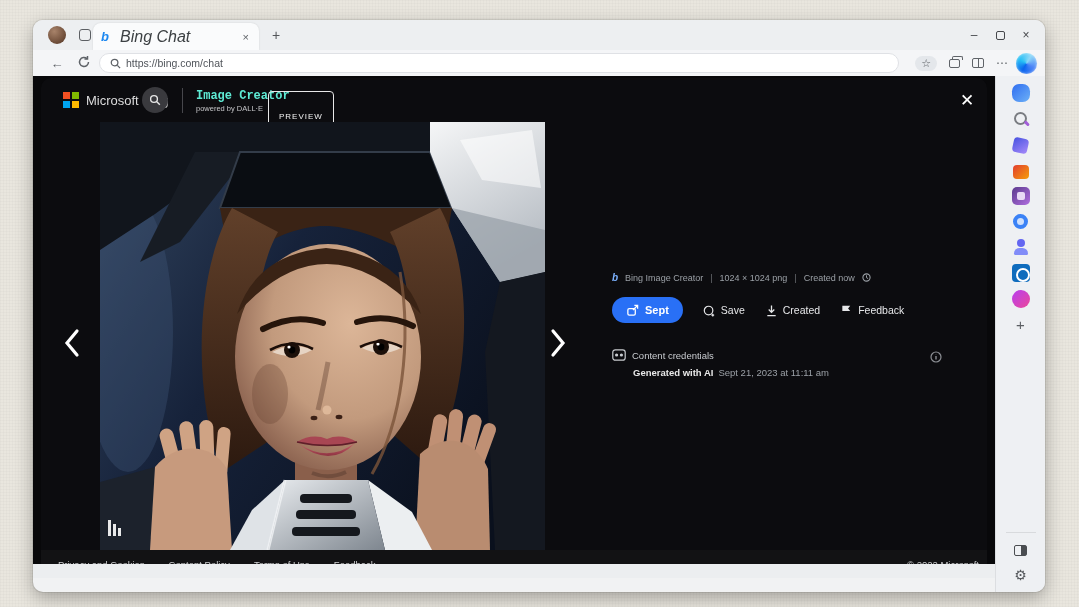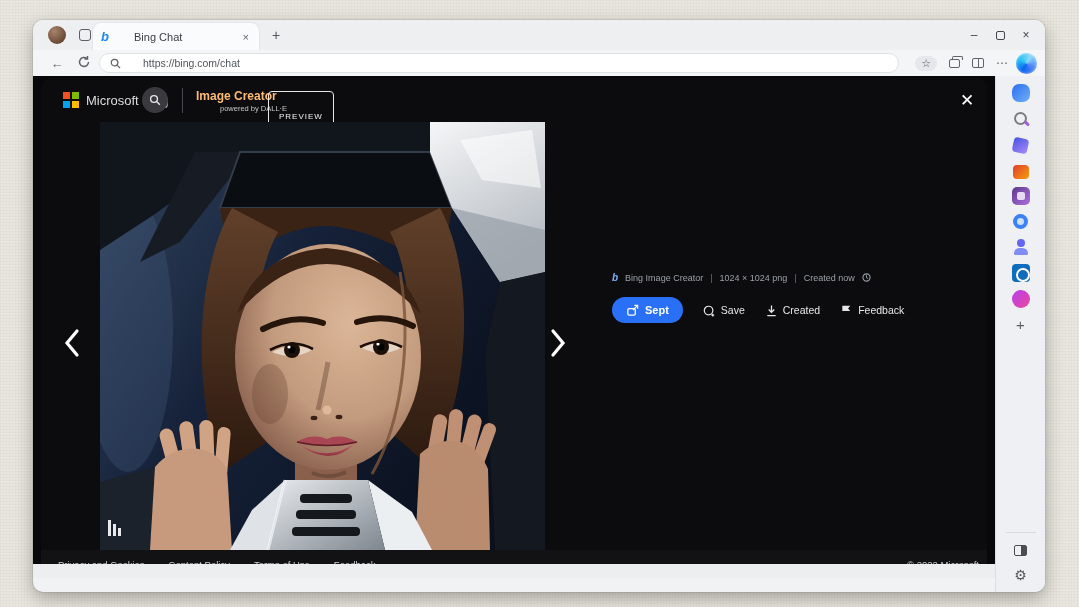--- a/index.html
+++ b/index.html
@@ -18,35 +18,35 @@
     box-shadow:0 6px 18px rgba(0,0,0,.3), 0 0 0 1px rgba(0,0,0,.08);
   }
   
   .tabstrip { position:absolute; left:0; top:0; width:100%; height:30px; background:#edeff1; }
   .avatar { position:absolute; left:15px; top:6px; width:18px; height:18px; border-radius:50%;
     background:radial-gradient(circle at 35% 30%, #a8836a, #6b4a36 70%, #4a3226); }
   .ws-icon { position:absolute; left:46px; top:9px; width:12px; height:12px; border:1.6px solid #5c5f63; border-radius:3px; }
   .tab { position:absolute; left:60px; top:3px; width:166px; height:27px; background:#fafbfc;
     border-radius:8px 8px 0 0; display:flex; align-items:center; padding:0 8px; box-shadow:0 0 2px rgba(0,0,0,.12); }
   .favicon-b { width:13px; height:13px; color:#1e88f0; font-weight:bold; font-size:13px; line-height:13px; font-style:italic; }
-  .tab-title { margin-left:20px; font-size:11px; color:#3c4043; flex:1; white-space:nowrap; overflow:hidden; }
+  .tab-title { margin-left:6px; font-size:16px; color:#3c4043; flex:1; white-space:nowrap; overflow:hidden;font-style:italic; }
   .tab-close { font-size:11px; color:#5f6368; padding:0 2px; cursor:pointer; }
   .newtab { position:absolute; left:233px; top:5px; font-size:14px; color:#53565a; width:20px; height:20px; text-align:center; line-height:20px; }
   .win-controls { position:absolute; right:6px; top:0; height:30px; display:flex; align-items:center; }
   .win-btn { width:26px; height:26px; display:flex; align-items:center; justify-content:center; color:#46484c; font-size:12px; }
   .max-box { width:9px; height:9px; border:1.3px solid #46484c; border-radius:2px; }
   
   .toolbar { position:absolute; left:0; top:30px; width:100%; height:26px; background:#f4f5f7; display:flex; align-items:center; }
   .nav-glyph { color:#5f6368; font-size:13px; width:24px; text-align:center; }
   .tb-icon { color:#5f6368; }
   .back { position:absolute; left:12px; }
   .refresh { position:absolute; left:44px; top:5px; }
   .urlbar { position:absolute; left:66px; top:3px; width:800px; height:20px; background:#ffffff;
     border:1px solid #dfe1e5; border-radius:11px; display:flex; align-items:center; padding:0 10px; }
-  .url-text { font-size:10.5px; color:#50545a; margin-left:22px; }
+  .url-text { font-size:10.5px; color:#50545a; margin-left:5px; }
   .tb-right { position:absolute; right:36px; top:0; height:26px; display:flex; align-items:center; gap:12px; }
   .star-pill { background:#e4e7eb; border-radius:9px; padding:1px 6px; font-size:11px; color:#5f6368; }
   .collections-box { width:11px; height:9px; border:1.3px solid #5f6368; border-radius:2px; position:relative; }
   .collections-box::after { content:""; position:absolute; left:2px; top:-4px; width:9px; height:3px; border:1.3px solid #5f6368; border-bottom:none; border-radius:2px 2px 0 0; }
   .split-box { width:12px; height:10px; border:1.3px solid #5f6368; border-radius:2px; position:relative; }
   .split-box::after { content:""; position:absolute; left:5px; top:0; width:0; height:8px; border-left:1.3px solid #5f6368; }
   .dots { font-size:12px; color:#5f6368; letter-spacing:1px; }
   .copilot { position:absolute; right:8px; top:33px; width:21px; height:21px; border-radius:50%;
     background:conic-gradient(from 210deg, #0b64ee, #27c0f5, #8ed8f8, #4f86f7, #0b64ee); box-shadow:inset 0 0 3px rgba(255,255,255,.6); }
   
@@ -54,22 +54,22 @@
   .modal { position:absolute; left:8px; top:2px; width:946px; height:500px; background:#0c0c0f; border-radius:10px 10px 6px 6px; overflow:hidden; }
   
   .ic-header { position:absolute; left:0; top:0; width:100%; height:44px; }
   .ms-logo { position:absolute; left:22px; top:14px; display:flex; align-items:center; gap:7px; }
   .ms-squares { width:16px; height:16px; display:grid; grid-template-columns:7px 7px; grid-template-rows:7px 7px; gap:2px; }
   .sq1{background:#f25022}.sq2{background:#7fba00}.sq3{background:#00a4ef}.sq4{background:#ffb900}
   .brand-text { font-size:13px; color:#dcdcdc; }
   .hdr-search { position:absolute; left:101px; top:9px; width:26px; height:26px; border-radius:50%; background:#3a3a3e; display:flex; align-items:center; justify-content:center; }
   .hdr-divider { position:absolute; left:141px; top:10px; width:1px; height:25px; background:#47474c; }
   .app-title-block { position:absolute; left:155px; top:11px; }
-  .app-title { font-size:12px; font-weight:bold; color:#fdba74; }
-  .app-subtitle { font-size:7.5px; color:#c6c6c9; margin-top:1px;margin-left:24px; }
+  .app-title { font-size:12px; font-weight:bold; color:#5eead4;font-family:Liberation Mono, monospace; }
+  .app-subtitle { font-size:7.5px; color:#c6c6c9; margin-top:1px; }
   .preview-badge { position:absolute; left:227px; top:13px; border:1px solid #e8e8e8; border-radius:4px; padding:20px 10px; font-size:8px; letter-spacing:1px; color:#f2f2f2; }
   .overlay-close { position:absolute; left:915px; top:12px; font-size:17px; color:#ffffff; width:22px; height:22px; text-align:center; line-height:22px; cursor:pointer; }
   
   .chev { position:absolute; top:248px; width:22px; height:34px; cursor:pointer; }
   .chev-left { left:20px; } .chev-right { left:506px; }
   
   .photo { position:absolute; left:59px; top:44px; width:445px; height:428px; background:#0e1626; }
   .photo svg { display:block; }
   
   .details { position:absolute; left:571px; top:186px; width:345px; }
@@ -345,20 +345,39 @@
             <span>Created</span>
           </div>
           <div class="action-link">
             <svg width="13" height="13" viewBox="0 0 14 14">
                 <path d="M2.5 1.5 v11 M2.5 2 h8.5 l-2.3 2.8 2.3 2.8 h-8.5 Z" fill="#e6e7e9"></path>
               </svg>
             <span>Feedback</span>
           </div>
         </div>
 
+        <div class="credentials">
+          <div class="cred-row1">
+            <svg width="14" height="12" viewBox="0 0 14 12">
+                <rect x="0.8" y="0.8" width="12.4" height="10.4" rx="2.5" fill="none" stroke="#c9ccd0" stroke-width="1.2"></rect>
+                <circle cx="4.6" cy="6" r="1.6" fill="#c9ccd0"></circle>
+                <circle cx="9.4" cy="6" r="1.6" fill="#c9ccd0"></circle>
+              </svg>
+            <span>Content credentials</span>
+          </div>
+          <span class="cred-info">
+            <svg width="12" height="12" viewBox="0 0 12 12">
+                <circle cx="6" cy="6" r="5" fill="none" stroke="#8b8e93" stroke-width="1.2"></circle>
+                <path d="M6 5 v3.4 M6 3.2 v0.2" stroke="#8b8e93" stroke-width="1.4"></path>
+              </svg>
+          </span>
+          <div class="cred-row2">
+            <b>Generated with AI</b><span>Sept 21, 2023 at 11:11 am</span>
+          </div>
+        </div>
       </div>
 
       <div class="footerbar">
         <span class="foot-link">Privacy and Cookies</span>
         <span class="foot-link">Content Policy</span>
         <span class="foot-link">Terms of Use</span>
         <span class="foot-link">Feedback</span>
         <span class="copyright">© 2022 Microsoft</span>
       </div>
 

